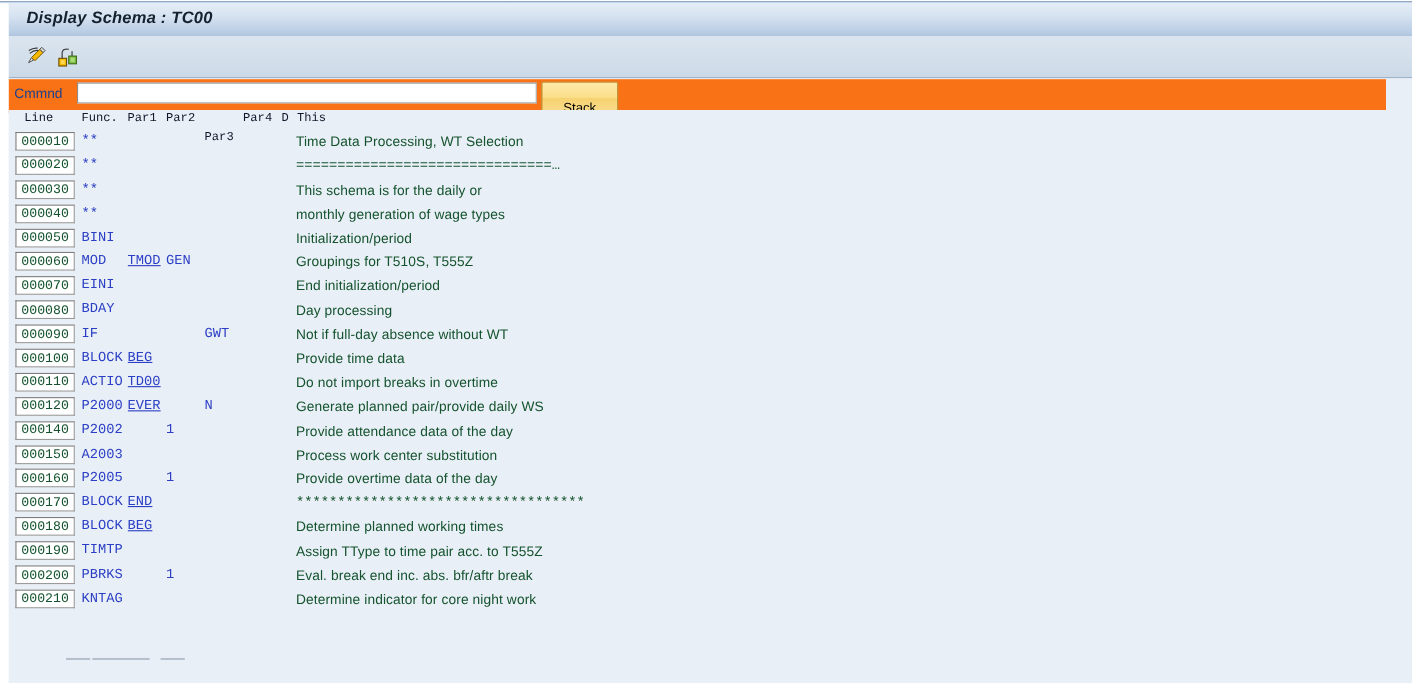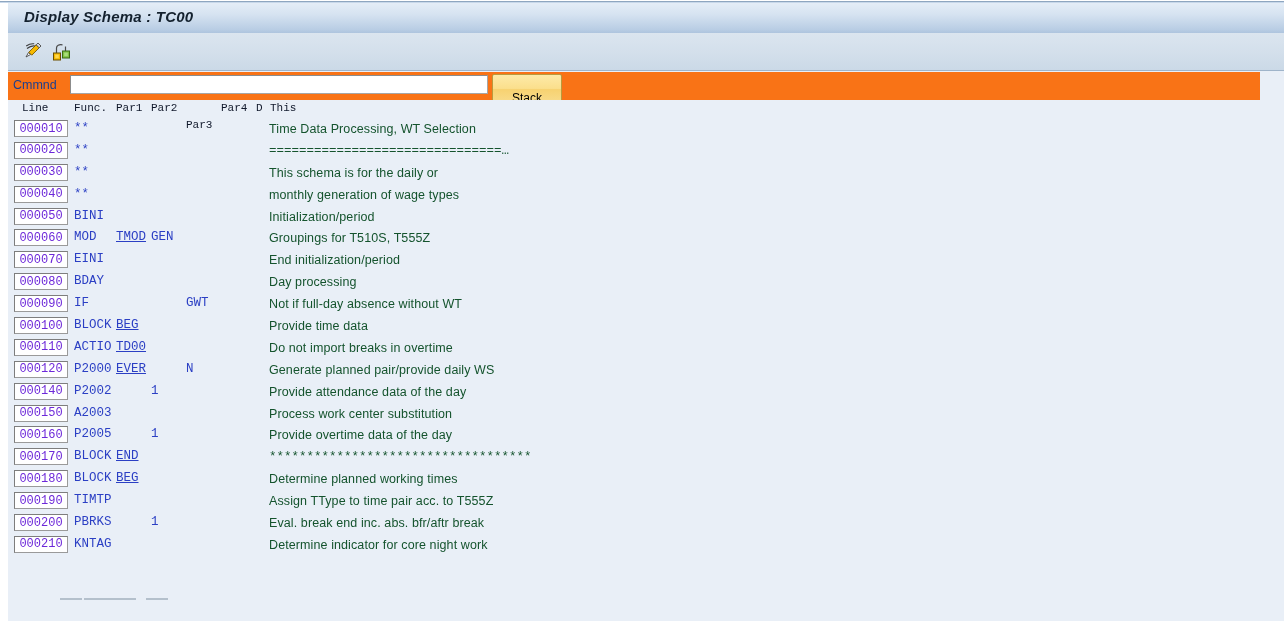--- a/index.html
+++ b/index.html
@@ -176,21 +176,21 @@
     position: absolute;
     left: 6px; top: 1px;
     width: 54px; height: 17px;
     box-sizing: border-box;
     background: #ffffff;
     border: 1px solid #9a9a9a;
     border-top-color: #7d7d7d;
     border-left-color: #7d7d7d;
     font-family: "Liberation Mono", monospace;
     font-size: 12px;
-    color: #6d28d9;
+    color: #14532d;
     text-align: center;
     line-height: 15px;
     white-space: nowrap;
     overflow: hidden;
   }
 
   .cell {
     position: absolute;
     top: 2px;
     font-family: "Liberation Mono", monospace;

